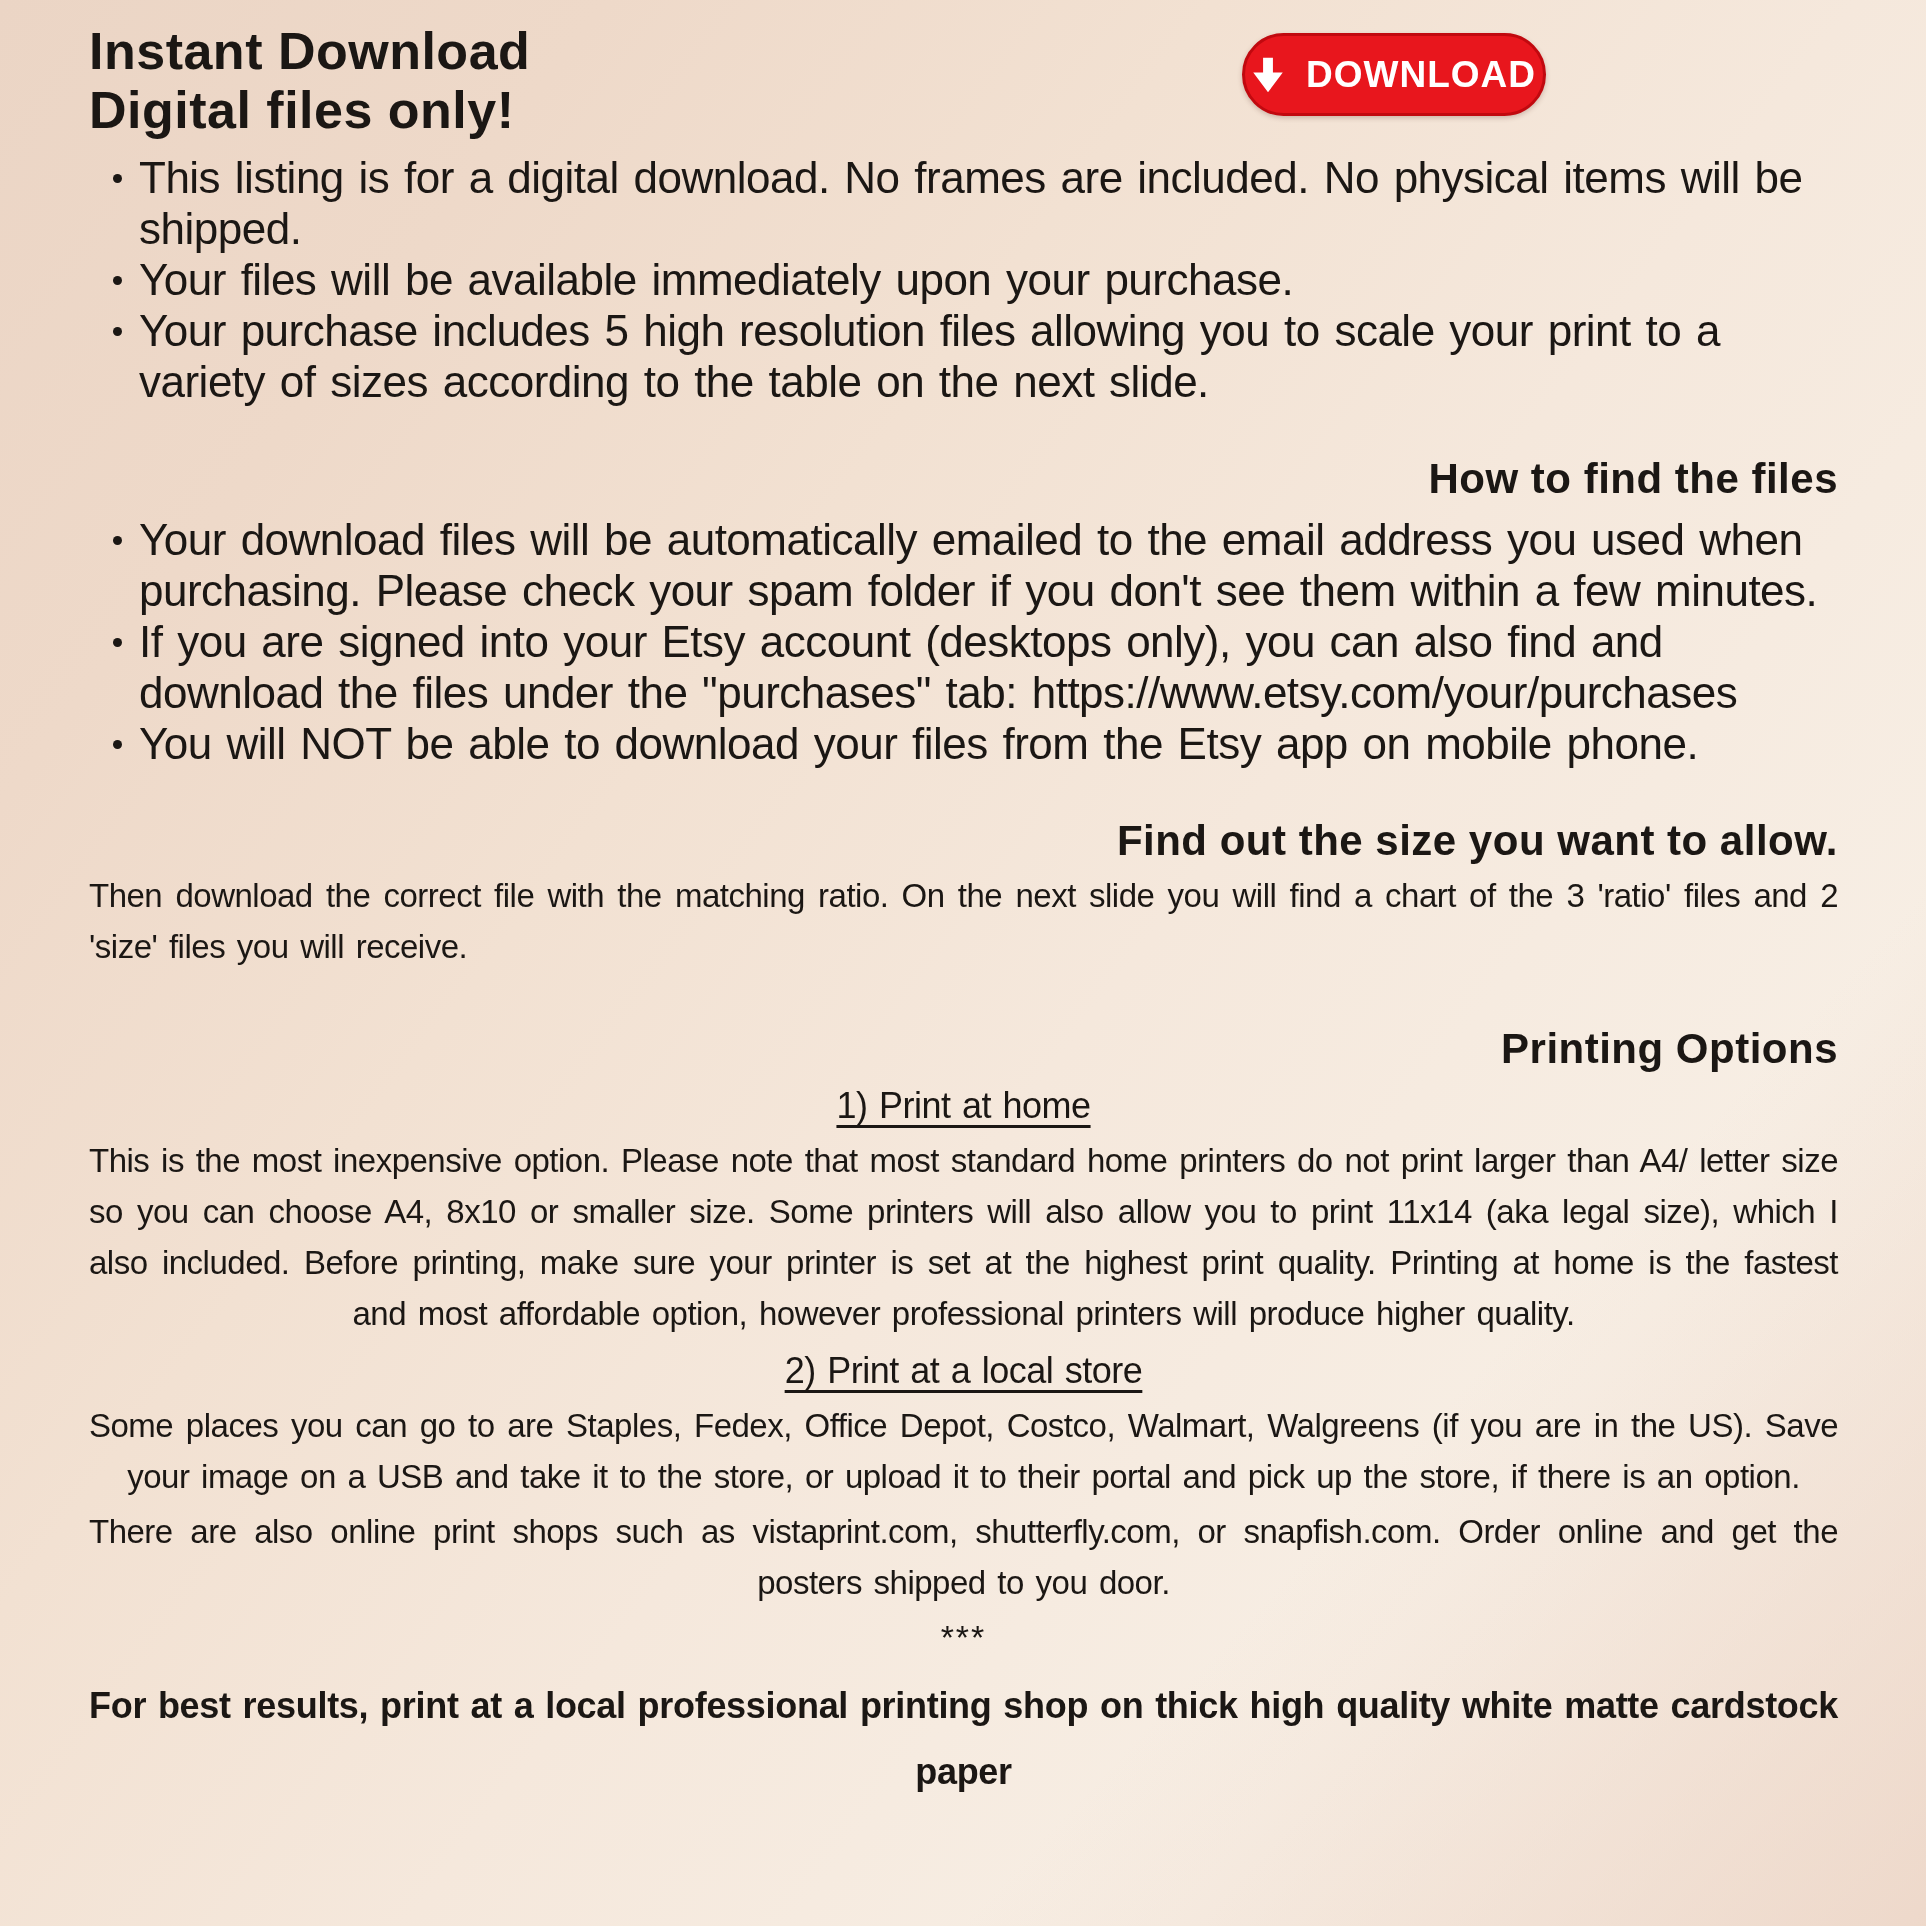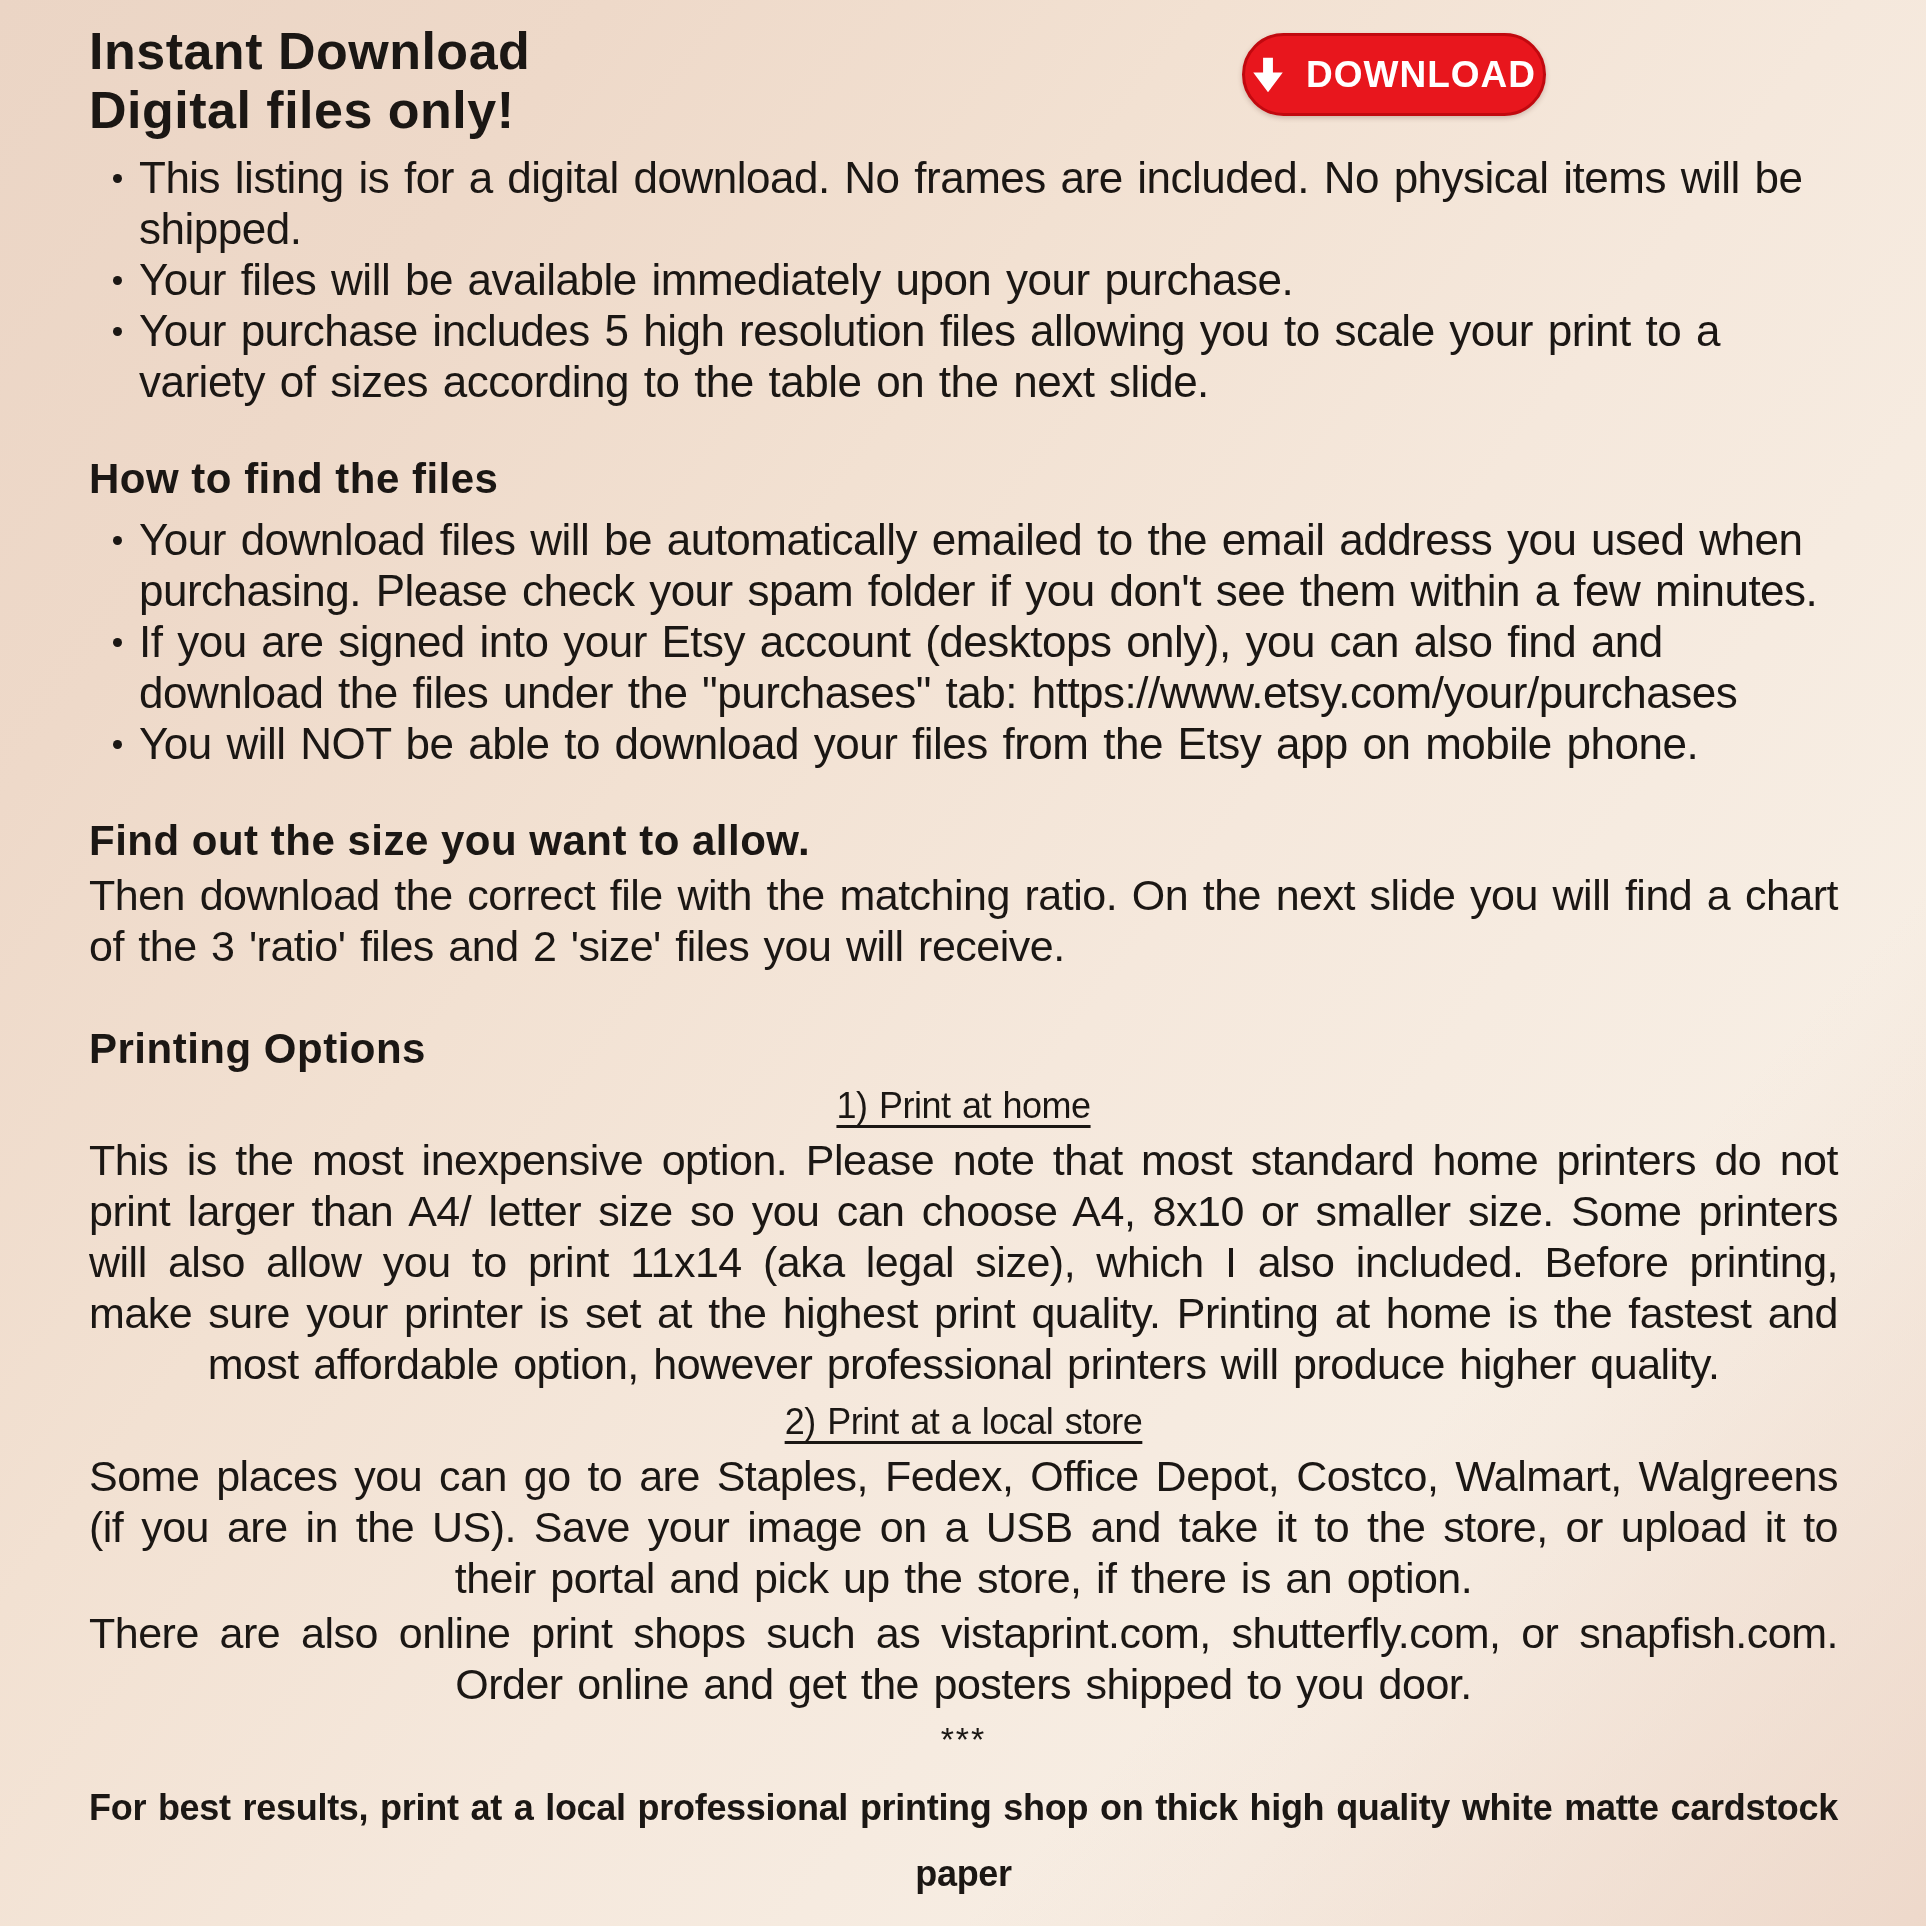--- a/index.html
+++ b/index.html
@@ -44,27 +44,27 @@
     position: relative;
     font-size: 44px; line-height: 51px;
     letter-spacing: -0.5px; word-spacing: 3px;
   }
   .bullets li::before {
     content: ""; position: absolute; left: -26px; top: 22px;
     width: 9px; height: 9px; border-radius: 50%; background: #1b1714;
   }
   .intro-bullets { margin-top: 12px; }
   .section-heading {
-    margin: 46px 0 0 0; text-align: left;
+    margin: 46px 0 0 0; text-align: right;
     font-size: 42px; font-weight: bold; line-height: 51px; letter-spacing: 0.5px;
   }
   .section-heading.printing { margin-top: 51px; }
   .body-par {
     margin: 4px 0 0 0;
-    font-size: 43px; line-height: 51px;
+    font-size: 33px; line-height: 51px;
     letter-spacing: -0.5px; word-spacing: 3px;
     text-align: justify;
   }
   .bullets-block { margin-top: 10px; }
   .centered-par { text-align: justify; text-align-last: center; }
   .option-sub {
     margin: 6px 0 0 0; text-align: center;
     font-size: 36px; line-height: 51px; font-weight: normal;
     text-decoration: underline; text-decoration-thickness: 3px; text-underline-offset: 7px;
     letter-spacing: -0.5px; word-spacing: 2px;

